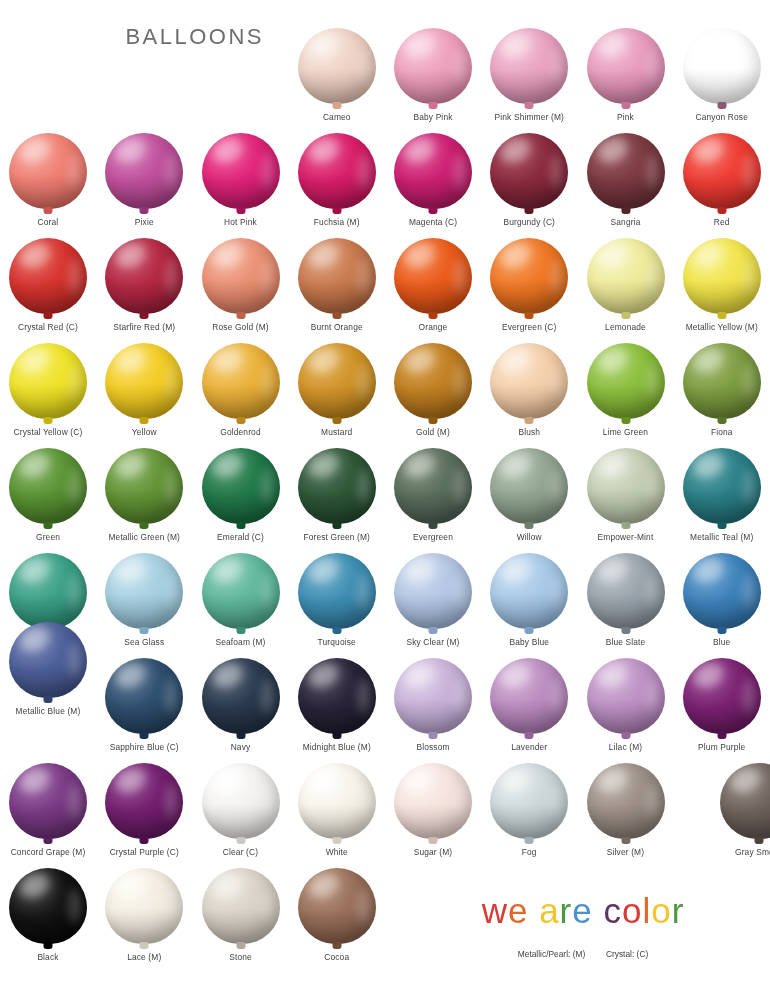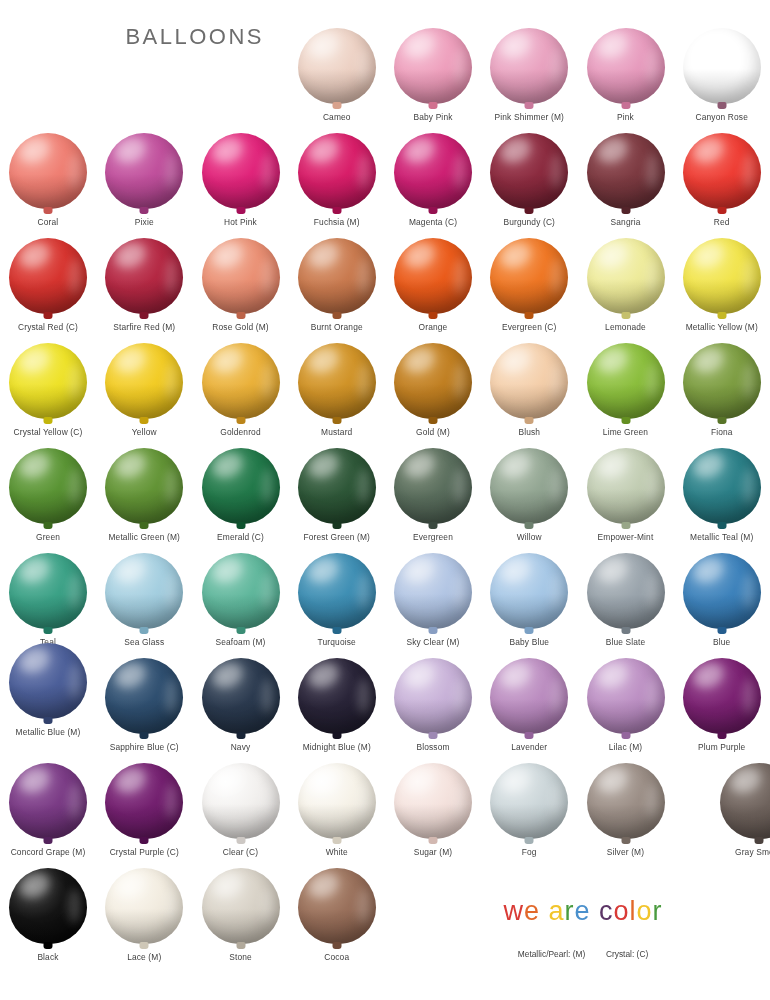--- a/index.html
+++ b/index.html
@@ -30,21 +30,21 @@
            background:linear-gradient(to top,rgba(0,0,0,0.20),rgba(0,0,0,0));}
   .neck{position:absolute;left:50%;top:78px;transform:translateX(-50%);
         width:9px;height:7px;border-radius:2px 2px 3px 3px;}
   .neck:after{content:"";position:absolute;left:50%;top:-3px;transform:translateX(-50%);
         width:5px;height:4px;border-radius:50%;}
   .label{position:absolute;left:0;top:88px;width:96px;text-align:center;
          font-size:8.4px;color:#3f3f3f;letter-spacing:.15px;white-space:nowrap;}
 
   
   .footer{position:absolute;left:408px;top:890px;width:350px;}
-  .wac{font-size:27px;line-height:42px;font-weight:400;letter-spacing:1px;text-align:center;
+  .wac{font-size:35px;line-height:42px;font-weight:400;letter-spacing:1px;text-align:center;
        white-space:nowrap;font-family:"Liberation Sans",sans-serif;}
   .wac span{display:inline-block;}
   .legend{margin-top:17px;text-align:center;font-size:8.4px;color:#3f3f3f;white-space:nowrap;}
   .legend .sep{display:inline-block;width:16px;}
 </style>
 </head>
 <body>
 
 <div class="page">
 
@@ -541,21 +541,21 @@
         <div class="balloon-wrap">
           <div class="balloon" style="background: radial-gradient(circle at 30% 24%, rgb(116, 166, 207) 0%, rgb(61, 130, 187) 42%, rgb(42, 103, 156) 100%); box-shadow: rgba(0, 0, 0, 0.16) -6px -8px 14px inset;">
             <div class="hl"></div>
             <div class="hl2"></div>
             <div class="shd"></div>
           </div>
           <div class="neck" style="background: rgb(36, 93, 142);"></div>
         </div>
         <div class="label">Blue</div>
       </div>
-      <div class="cell" style="left: 0px; top: 639px;">
+      <div class="cell" style="left: 0px; top: 618px;">
         <div class="balloon-wrap">
           <div class="balloon" style="background: radial-gradient(circle at 30% 24%, rgb(123, 136, 182) 0%, rgb(76, 95, 153) 42%, rgb(55, 72, 119) 100%); box-shadow: rgba(0, 0, 0, 0.16) -6px -8px 14px inset;">
             <div class="hl"></div>
             <div class="hl2"></div>
             <div class="shd"></div>
           </div>
           <div class="neck" style="background: rgb(49, 65, 108);"></div>
         </div>
         <div class="label">Metallic Blue (M)</div>
       </div>

